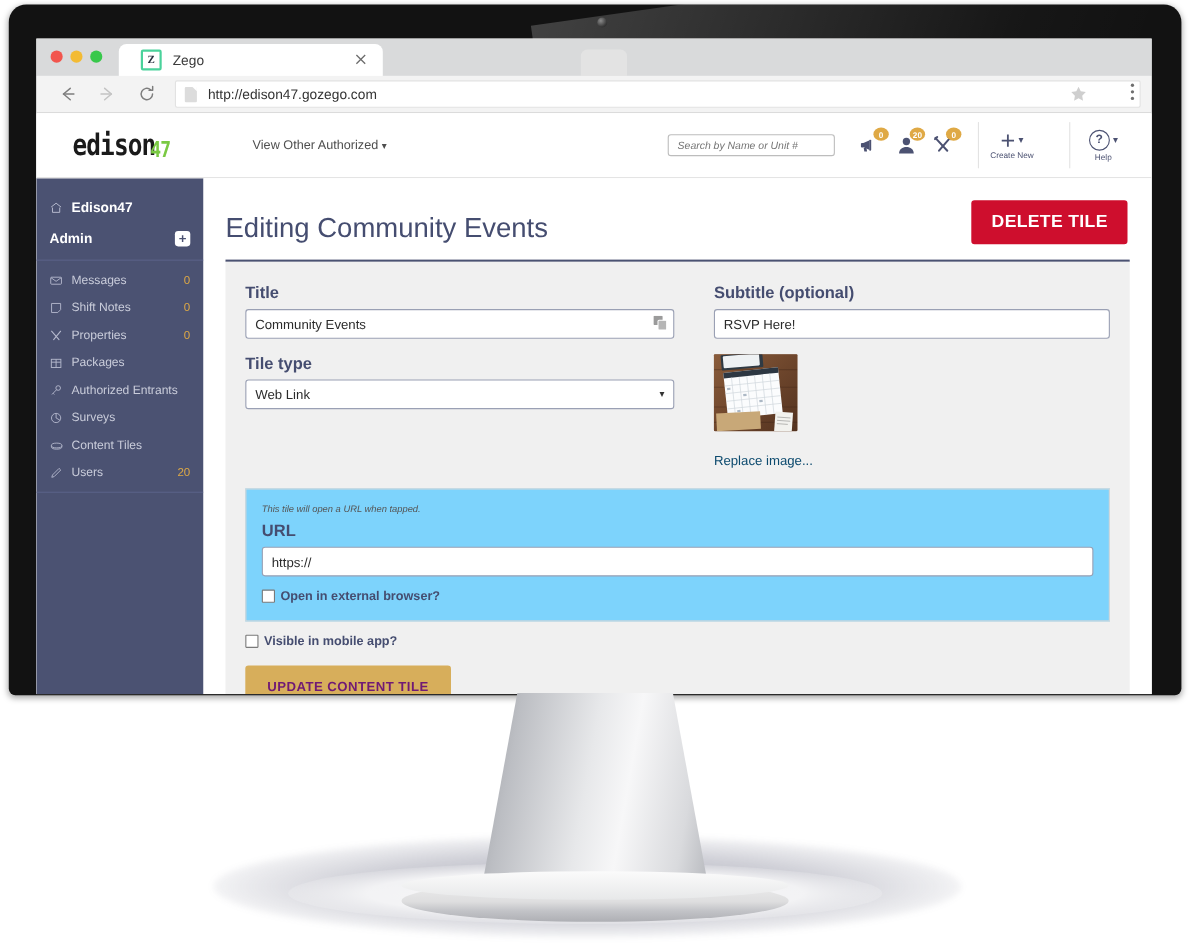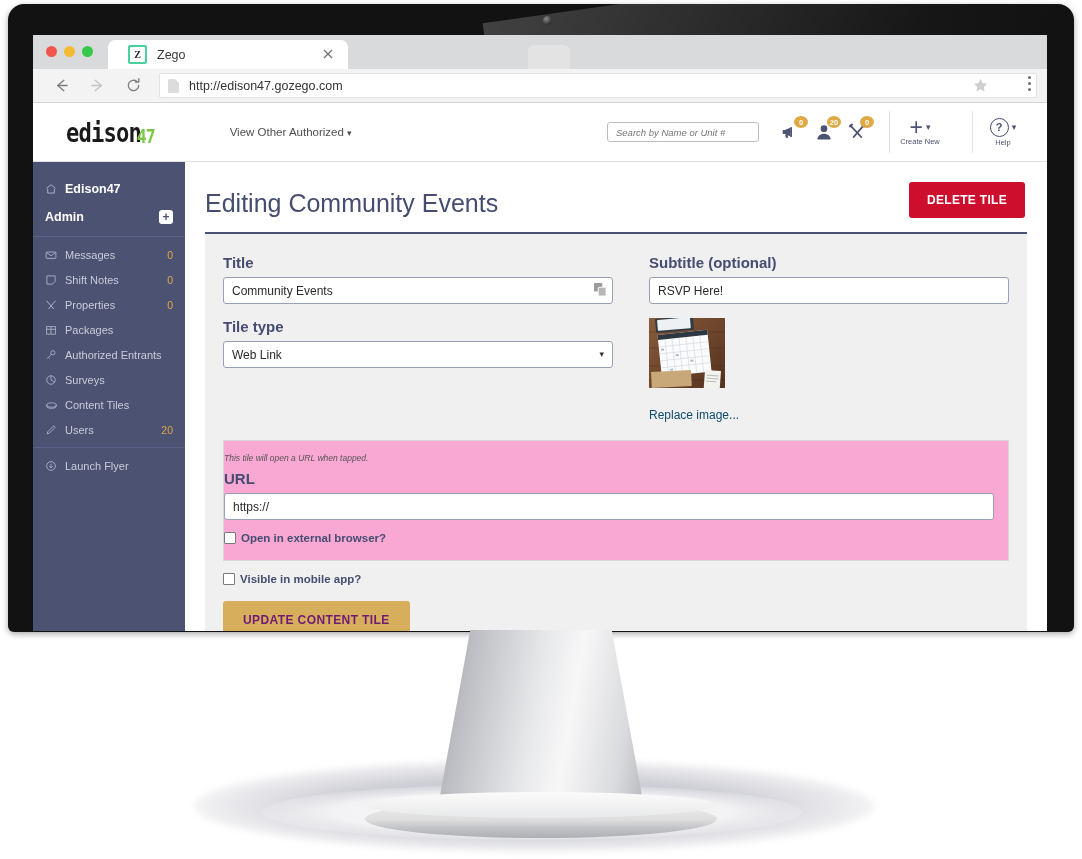--- a/index.html
+++ b/index.html
@@ -151,21 +151,21 @@
     width:14px;height:14px;background:#fff;border-radius:3px;color:#4b5272;
     font-size:12px;font-weight:bold;display:flex;align-items:center;justify-content:center;line-height:1;
   }
   .sb-div{height:1px;background:#5a6188;margin:5px 0;}
 
   .content{flex:1;background:#fff;position:relative;overflow:hidden;}
   .ctitle-row{display:flex;align-items:flex-end;padding:20px 22px 0 20px;}
   .ctitle{font-size:25px;color:#454d70;font-weight:normal;flex:1;}
   .btn-delete{
     background:#ce0e2d;color:#fff;border:0;border-radius:3px;
-    padding:11px 18px;font-size:12px;font-weight:bold;letter-spacing:.3px;cursor:pointer;
+    padding:11px 18px;font-size:16px;font-weight:bold;letter-spacing:.3px;cursor:pointer;
     font-family:"Liberation Sans",sans-serif;
   }
   .rule{height:2px;background:#4b5272;margin:14px 20px 0 20px;}
 
   .card{
     margin:0 20px;background:#f0f0f0;padding:20px 18px 24px 18px;min-height:330px;
   }
   .grid{display:flex;gap:36px;}
   .col-l{width:390px;}
   .col-r{flex:1;}
@@ -183,21 +183,21 @@
   .sel-wrap{position:relative;}
   .sel-car{position:absolute;right:9px;top:8px;pointer-events:none;color:#333;font-size:9px;}
   .mt14{margin-top:14px;}
   .thumb{
     width:76px;height:70px;border-radius:1px;position:relative;overflow:hidden;
     background:#7a5237;
   }
   .replace{font-size:12px;color:#0c4a6e;margin-top:20px;cursor:pointer;}
 
   .panel{
-    margin-top:18px;background:#f9a8d4;border:1px solid #d8d8d8;padding:12px 14px 16px 0;
+    margin-top:18px;background:#7dd3fc;border:1px solid #d8d8d8;padding:12px 14px 16px 14px;
   }
   .hint{font-size:8.5px;font-style:italic;color:#555;margin-bottom:7px;}
   .cbrow{display:flex;align-items:center;gap:5px;margin-top:12px;}
   .cb{
     width:10px;height:10px;border:1px solid #7a7a7a;background:#fff;border-radius:1px;
     flex:none;cursor:pointer;
   }
   .cblbl{font-size:11.5px;font-weight:bold;color:#454d70;cursor:pointer;}
   .btn-update{
     margin-top:16px;background:#d7ae5b;color:#701a75;border:0;border-radius:3px;
@@ -474,30 +474,20 @@
                 <svg width="12" height="12" viewBox="0 0 16 16" fill="none" stroke="currentColor" stroke-width="1.1">
                     <path d="M11.6 2.4 L13.6 4.4 L5.6 12.4 L2.8 13.2 L3.6 10.4z"></path>
                   </svg>
               </span>
               <span class="tx">Users</span>
               <span class="ct">20</span>
             </div>
 
             <div class="sb-div"></div>
 
-            <div class="sb-row">
-              <span class="ic">
-                <svg width="12" height="12" viewBox="0 0 16 16" fill="none" stroke="currentColor" stroke-width="1.1">
-                    <circle cx="8" cy="8" r="5.8"></circle>
-                    <path d="M8 4.8 V10.4 M5.6 8.2 L8 10.6 L10.4 8.2"></path>
-                  </svg>
-              </span>
-              <span class="tx">Launch Flyer</span>
-              <span class="ct"></span>
-            </div>
           </div>
 
           <div class="content">
             <div class="ctitle-row">
               <div class="ctitle">Editing Community Events</div>
               <button class="btn-delete">DELETE TILE</button>
             </div>
             <div class="rule"></div>
 
             <div class="card">

